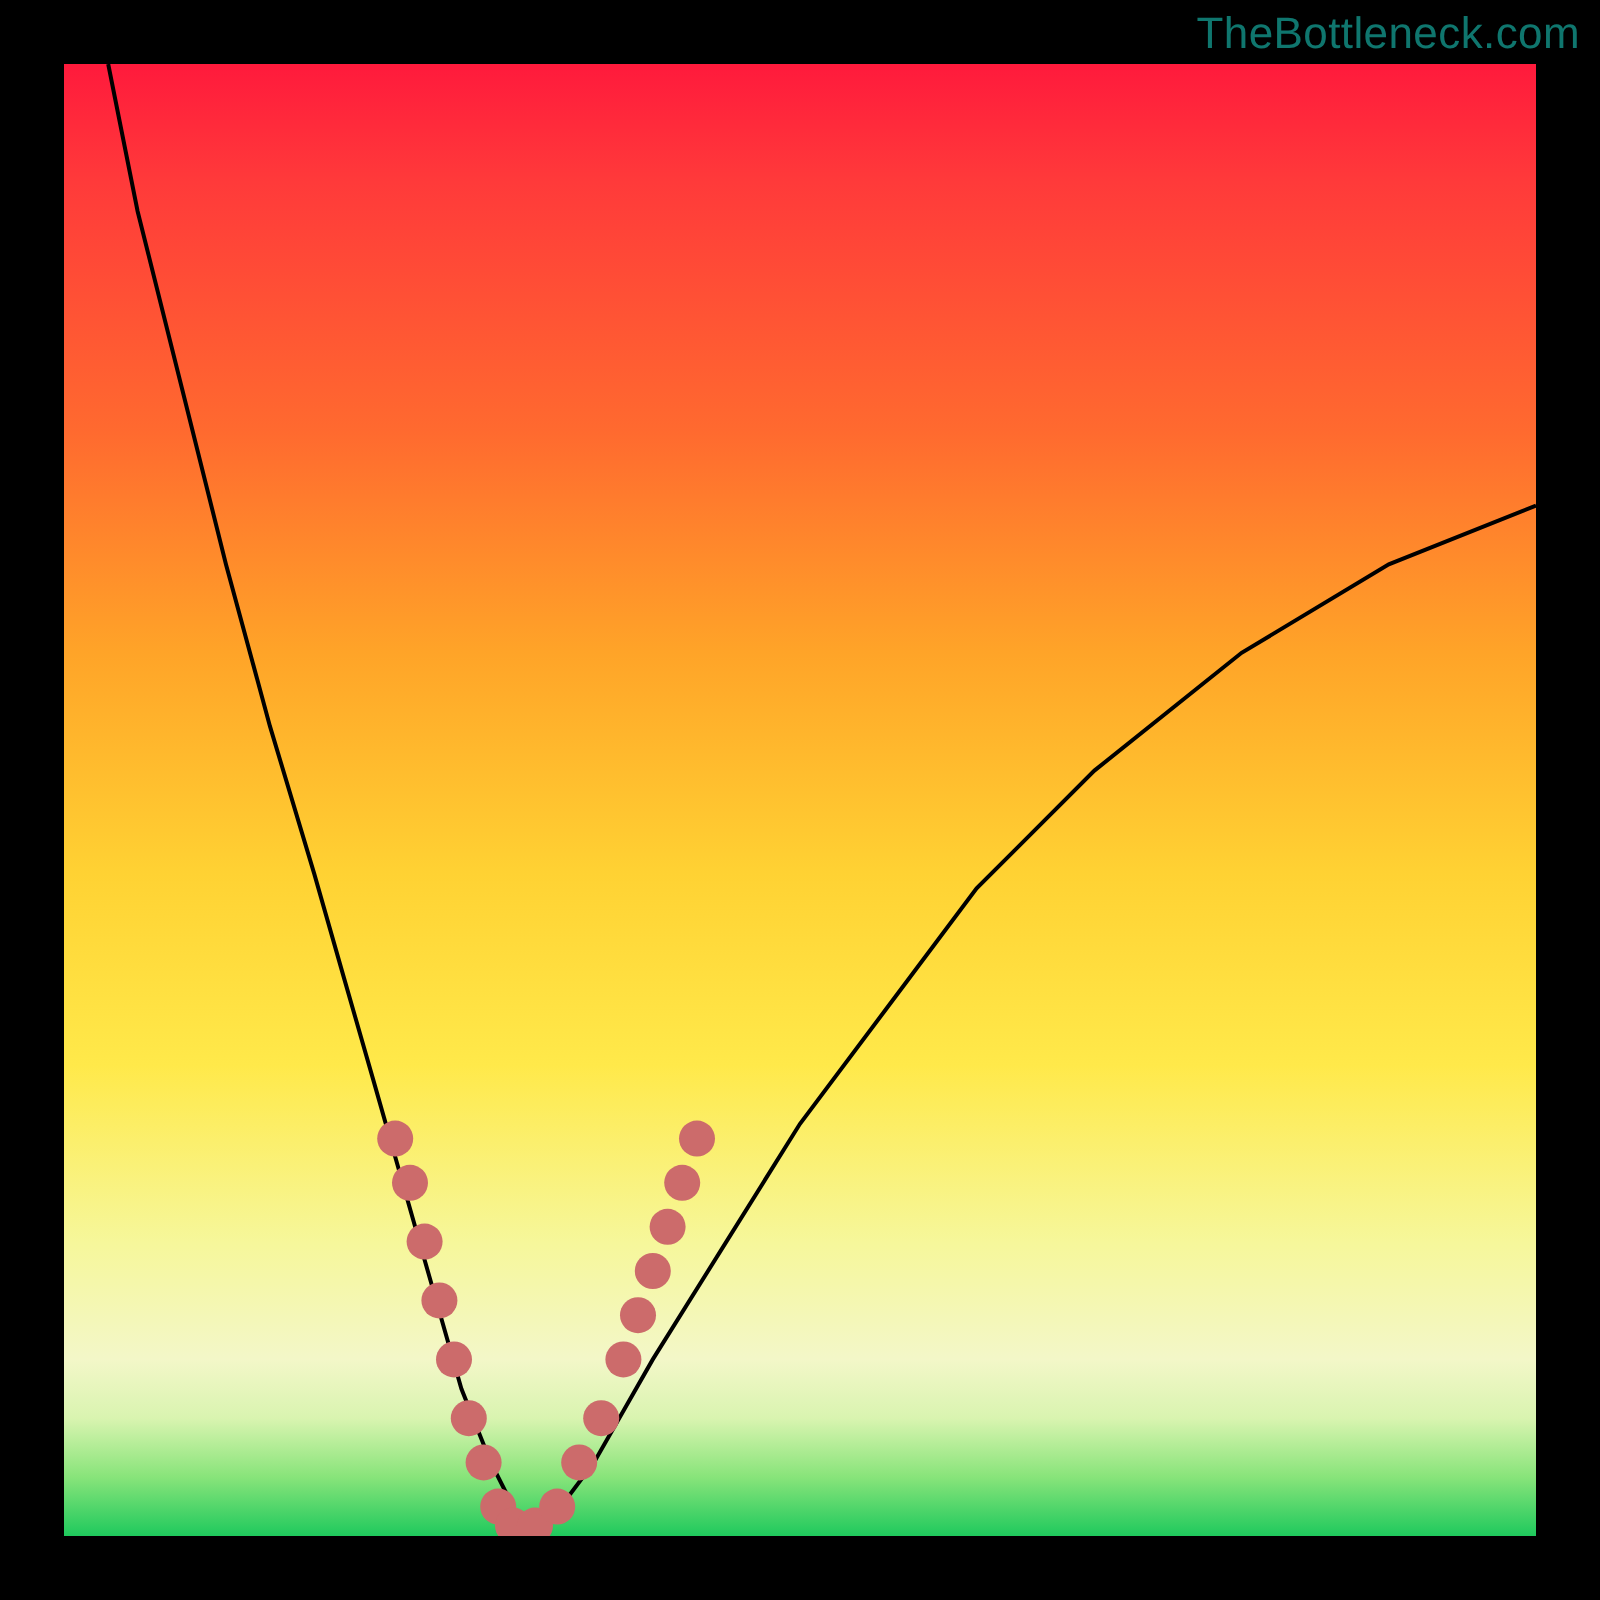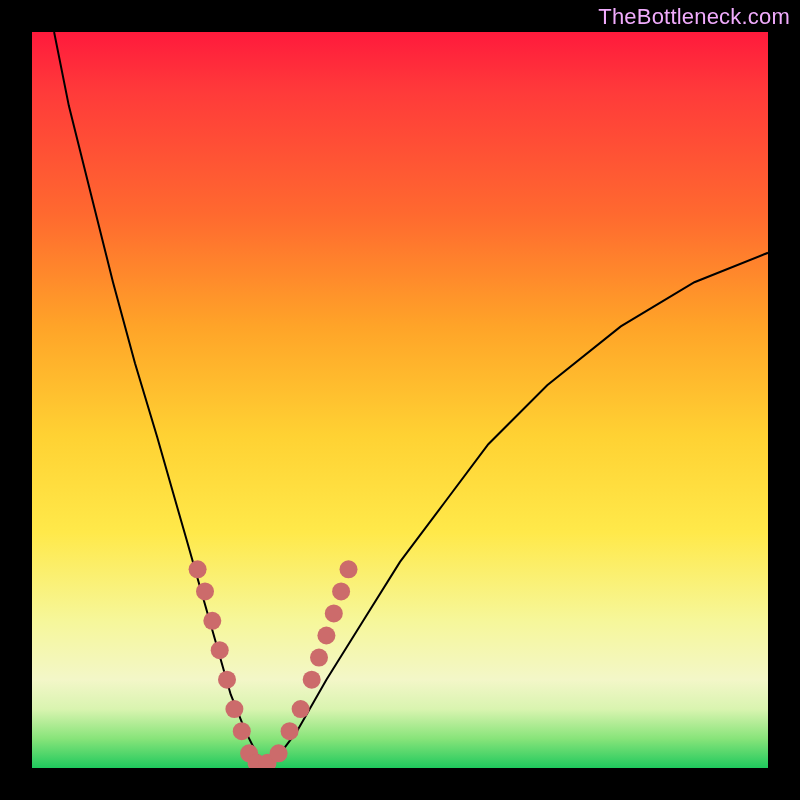--- a/index.html
+++ b/index.html
@@ -38,21 +38,21 @@
       #f3f7c8 88%,
       #d9f4b0 92%,
       #88e47a 96%,
       #1fc95d 100%
     );
   }
   .watermark {
     position: absolute;
     top: 4px;
     right: 10px;
-    color: #f0abfc;
+    color: #0f766e;
     font-size: 22px;
     font-weight: 500;
     letter-spacing: 0.2px;
     user-select: none;
   }
   svg.curve {
     position: absolute;
     top: 0;
     left: 0;
   }

